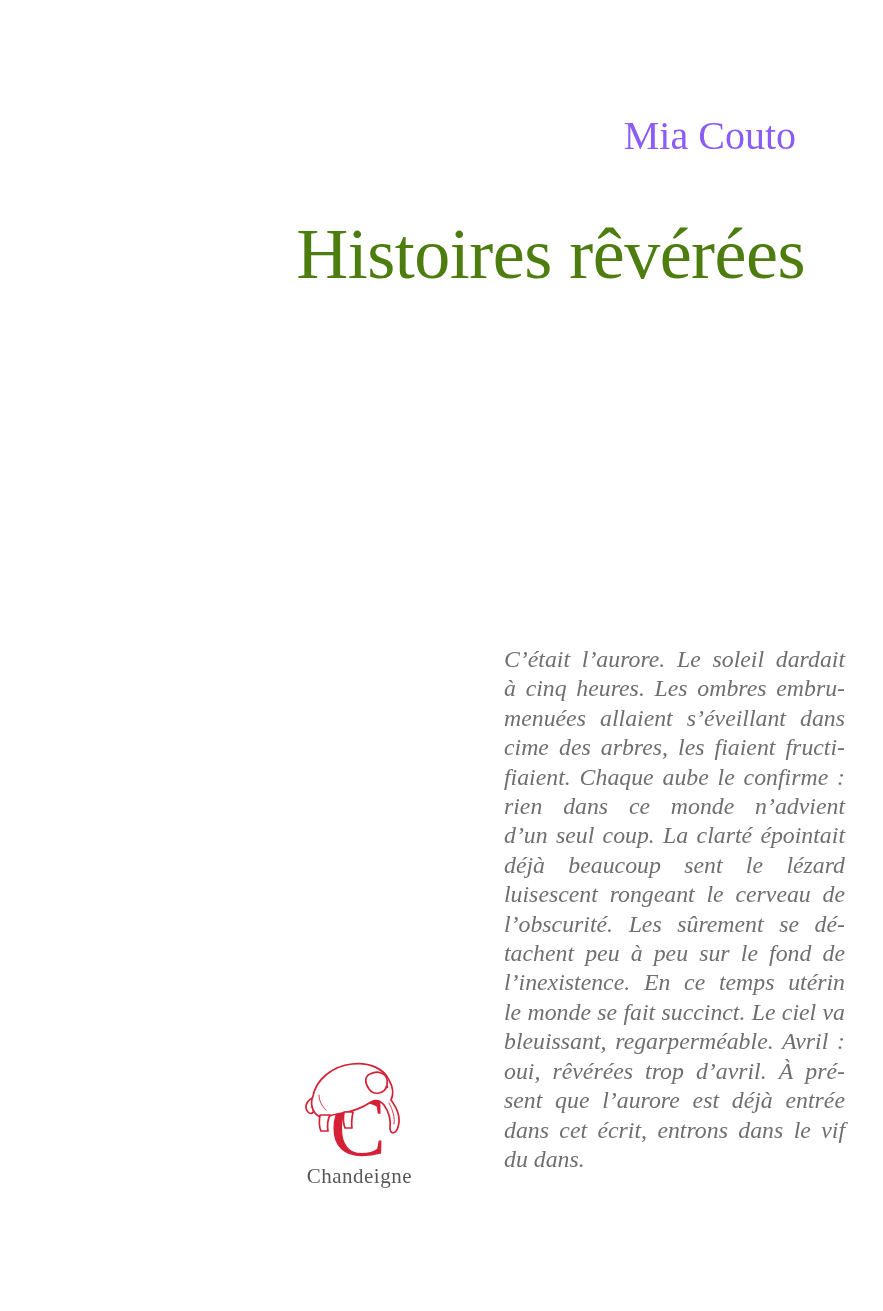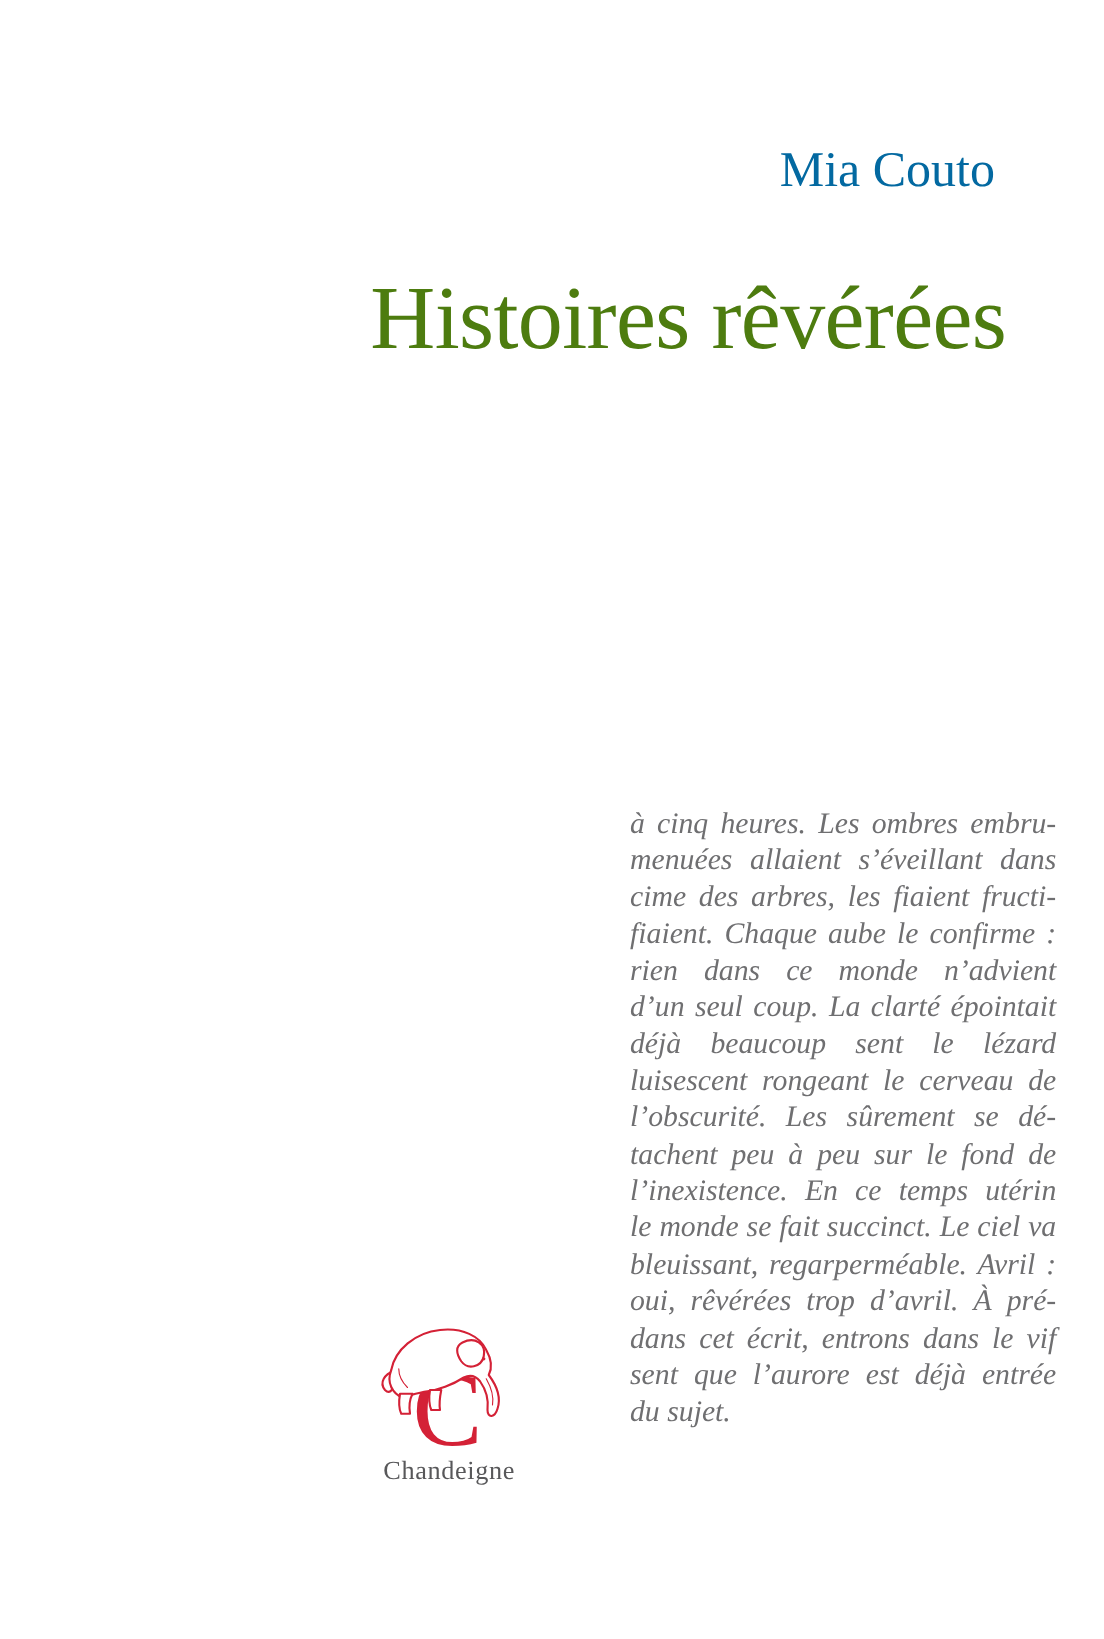--- a/index.html
+++ b/index.html
@@ -10,21 +10,21 @@
     background: #ffffff;
     overflow: hidden;
     font-family: "Liberation Serif", "DejaVu Serif", serif;
   }
   .author {
     position: absolute;
     top: 116px;
     right: 87px;
     font-size: 40px;
     line-height: 40px;
-    color: #0369a1;
+    color: #8b5cf6;
     white-space: nowrap;
   }
   .title {
     position: absolute;
     top: 218px;
     right: 78px;
     font-size: 72px;
     line-height: 72px;
     letter-spacing: -0.5px;
     color: #4d7c0f;
@@ -72,37 +72,38 @@
 </head>
 <body>
 
 <div class="page">
 
   <div class="author">Mia Couto</div>
 
   <div class="title">Histoires rêvérées</div>
 
   <div class="excerpt">
+      <div class="excerpt-line">C’était l’aurore. Le soleil dardait</div>
       <div class="excerpt-line">à cinq heures. Les ombres embru-</div>
       <div class="excerpt-line">menuées allaient s’éveillant dans</div>
       <div class="excerpt-line">cime des arbres, les fiaient fructi-</div>
       <div class="excerpt-line">fiaient. Chaque aube le confirme :</div>
       <div class="excerpt-line">rien dans ce monde n’advient</div>
       <div class="excerpt-line">d’un seul coup. La clarté épointait</div>
       <div class="excerpt-line">déjà beaucoup sent le lézard</div>
       <div class="excerpt-line">luisescent rongeant le cerveau de</div>
       <div class="excerpt-line">l’obscurité. Les sûrement se dé-</div>
       <div class="excerpt-line">tachent peu à peu sur le fond de</div>
       <div class="excerpt-line">l’inexistence. En ce temps utérin</div>
       <div class="excerpt-line">le monde se fait succinct. Le ciel va</div>
       <div class="excerpt-line">bleuissant, regarperméable. Avril :</div>
       <div class="excerpt-line">oui, rêvérées trop d’avril. À pré-</div>
+      <div class="excerpt-line">sent que l’aurore est déjà entrée</div>
       <div class="excerpt-line">dans cet écrit, entrons dans le vif</div>
-      <div class="excerpt-line">sent que l’aurore est déjà entrée</div>
-      <div class="excerpt-line">du sujet.</div>
+      <div class="excerpt-line">du dans.</div>
     </div>
 
   <div class="publisher">
     <svg width="112" height="100" viewBox="0 0 112 100" xmlns="http://www.w3.org/2000/svg">
 
       <text x="30" y="98" font-size="84" fill="#d42136" class="logo-monogram">C</text>
 
       <g stroke="#d42136" stroke-width="1.7" fill="#ffffff" stroke-linecap="round" stroke-linejoin="round">
         <path d="M15,39 C8,41 3,48 8,54 C11,57 15,55 13,50" fill="none"></path>
         <path d="M22,60 C14,57 9,48 13,38 C16,22 32,8 52,6 C70,4 84,11 89,22

